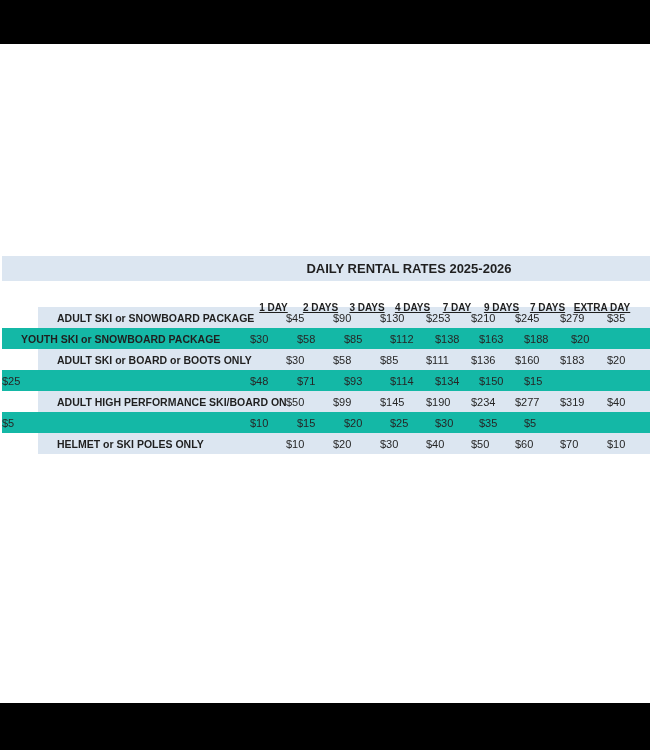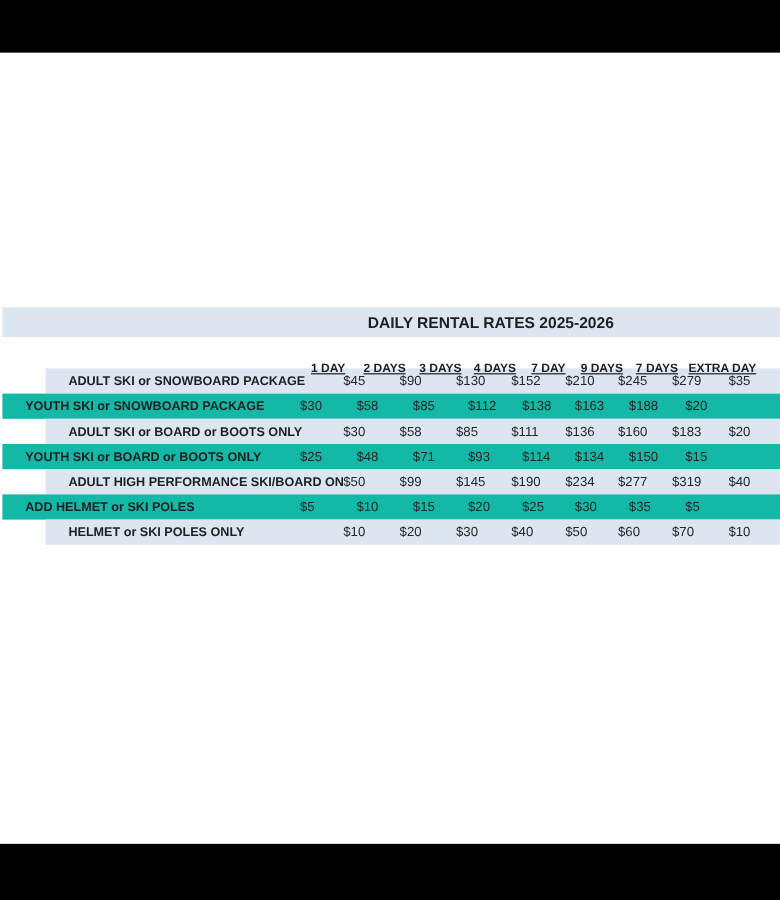--- a/index.html
+++ b/index.html
@@ -102,21 +102,21 @@
           <div class="cell header-cell">EXTRA DAY</div>
         </div>
 
       <div id="table-body">
 
       <div class="row shaded">
             <div class="cell label-cell">ADULT SKI or SNOWBOARD PACKAGE</div>
             <div class="cell value-cell">$45</div>
             <div class="cell value-cell">$90</div>
             <div class="cell value-cell">$130</div>
-            <div class="cell value-cell">$152</div>
+            <div class="cell value-cell">$253</div>
             <div class="cell value-cell">$210</div>
             <div class="cell value-cell">$245</div>
             <div class="cell value-cell">$279</div>
             <div class="cell value-cell">$35</div>
           </div>
           <div class="row plain">
             <div class="cell label-cell">YOUTH SKI or SNOWBOARD PACKAGE</div>
             <div class="cell value-cell">$30</div>
             <div class="cell value-cell">$58</div>
             <div class="cell value-cell">$85</div>
@@ -131,21 +131,20 @@
             <div class="cell value-cell">$30</div>
             <div class="cell value-cell">$58</div>
             <div class="cell value-cell">$85</div>
             <div class="cell value-cell">$111</div>
             <div class="cell value-cell">$136</div>
             <div class="cell value-cell">$160</div>
             <div class="cell value-cell">$183</div>
             <div class="cell value-cell">$20</div>
           </div>
           <div class="row plain">
-            <div class="cell label-cell">YOUTH SKI or BOARD or BOOTS ONLY</div>
             <div class="cell value-cell">$25</div>
             <div class="cell value-cell">$48</div>
             <div class="cell value-cell">$71</div>
             <div class="cell value-cell">$93</div>
             <div class="cell value-cell">$114</div>
             <div class="cell value-cell">$134</div>
             <div class="cell value-cell">$150</div>
             <div class="cell value-cell">$15</div>
           </div>
           <div class="row shaded">
@@ -153,21 +152,20 @@
             <div class="cell value-cell">$50</div>
             <div class="cell value-cell">$99</div>
             <div class="cell value-cell">$145</div>
             <div class="cell value-cell">$190</div>
             <div class="cell value-cell">$234</div>
             <div class="cell value-cell">$277</div>
             <div class="cell value-cell">$319</div>
             <div class="cell value-cell">$40</div>
           </div>
           <div class="row plain">
-            <div class="cell label-cell">ADD HELMET or SKI POLES</div>
             <div class="cell value-cell">$5</div>
             <div class="cell value-cell">$10</div>
             <div class="cell value-cell">$15</div>
             <div class="cell value-cell">$20</div>
             <div class="cell value-cell">$25</div>
             <div class="cell value-cell">$30</div>
             <div class="cell value-cell">$35</div>
             <div class="cell value-cell">$5</div>
           </div>
           <div class="row shaded">

